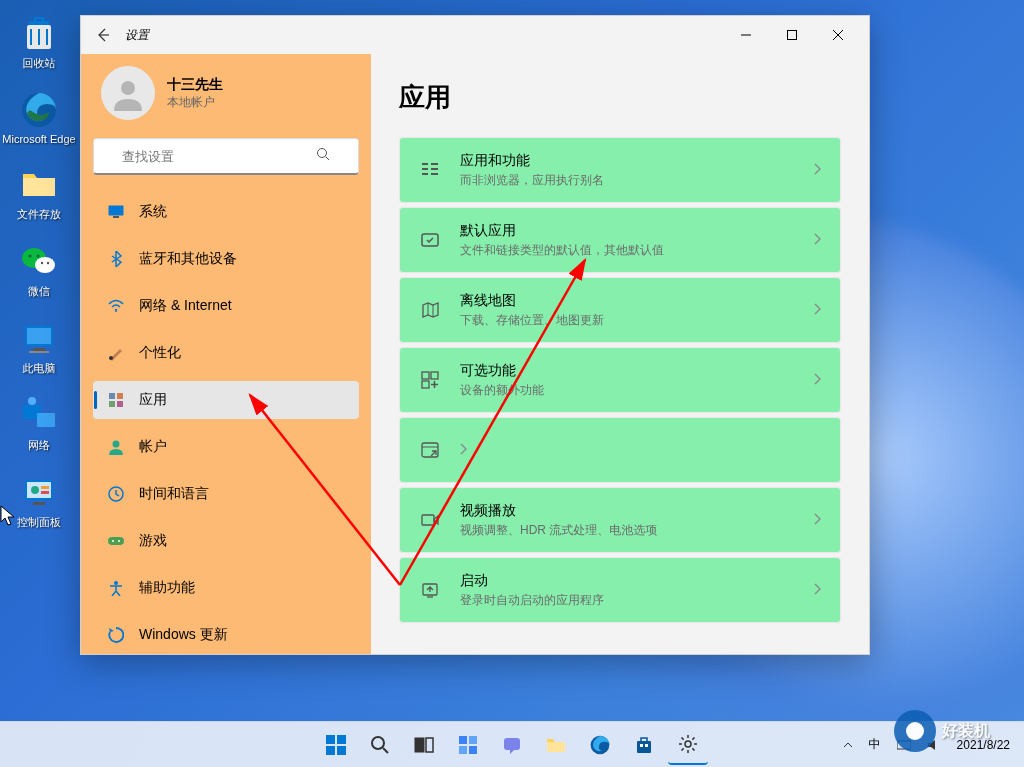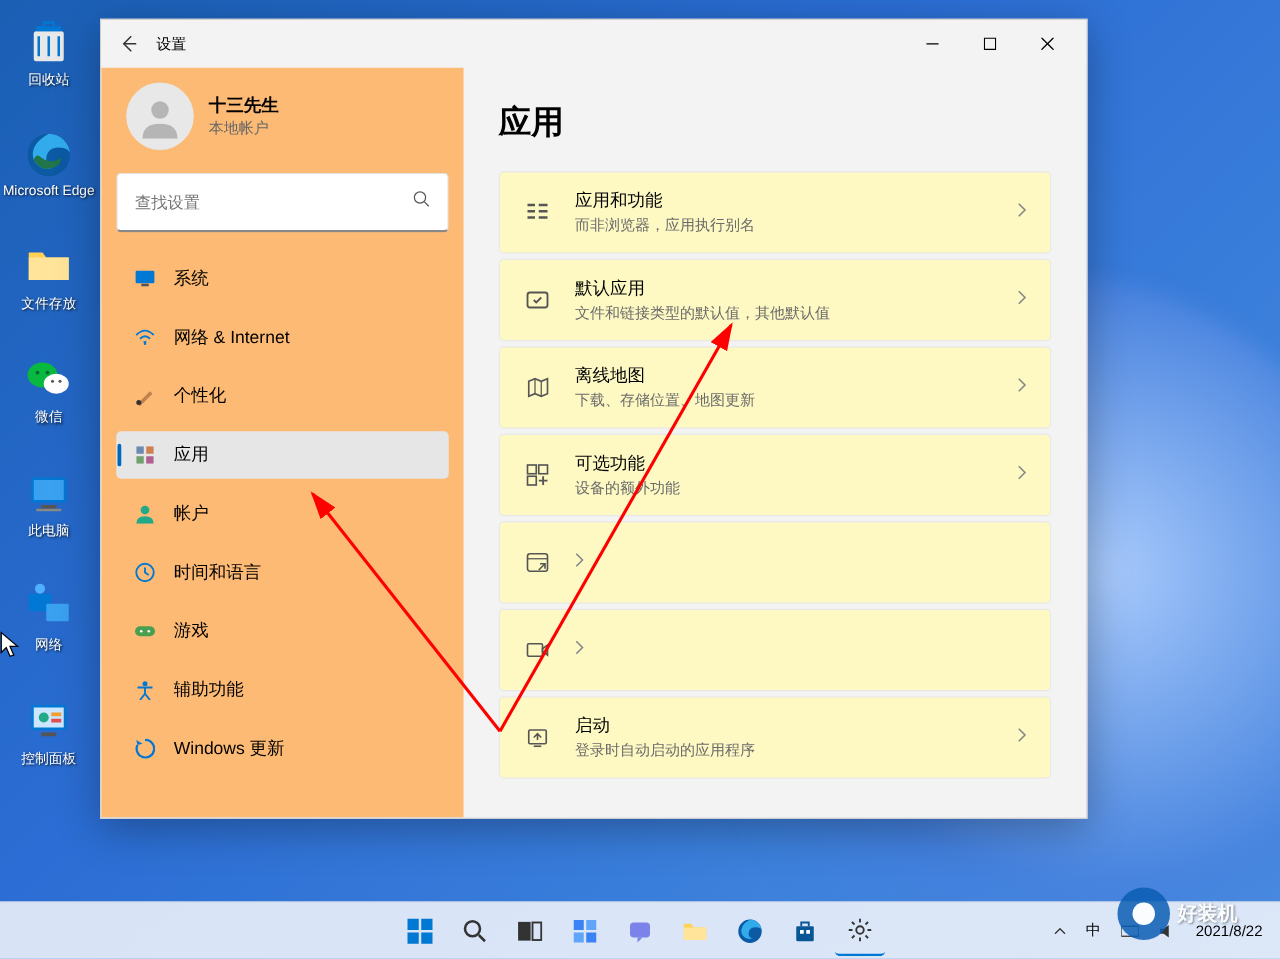--- a/index.html
+++ b/index.html
@@ -2,53 +2,53 @@
 <html><head>
 <meta charset="utf-8">
 <style>
 * { margin: 0; padding: 0; box-sizing: border-box; font-family: "Segoe UI", "Microsoft YaHei", sans-serif; }
 body { width: 1024px; height: 767px; background: linear-gradient(135deg, #1a5fb4 0%, #2b6dd4 40%, #4a90e2 100%); position: relative; overflow: hidden; }
 
 
 .wallpaper-bloom { position: absolute; right: -100px; bottom: -50px; width: 600px; height: 600px; background: radial-gradient(circle at 60% 40%, rgba(180,210,255,0.9), rgba(70,120,220,0.4) 50%, transparent 70%); border-radius: 50%; filter: blur(8px); }
 
 
-.desktop-icons { position: absolute; left: 0; top: 8px; display: flex; flex-direction: column; gap: 24px; width: 78px; align-items: center; }
+.desktop-icons { position: absolute; left: 0; top: 8px; display: flex; flex-direction: column; gap: 10px; width: 78px; align-items: center; }
 .desktop-icon { display: flex; flex-direction: column; align-items: center; width: 70px; cursor: pointer; padding: 4px 0; }
 .desktop-icon .ico { width: 42px; height: 42px; display: flex; align-items: center; justify-content: center; }
 .desktop-icon .lbl { font-size: 11px; color: #fff; text-shadow: 1px 1px 2px rgba(0,0,0,0.8); text-align: center; margin-top: 2px; white-space: nowrap; }
 
 
 .settings-window { position: absolute; left: 80px; top: 15px; width: 790px; height: 640px; background: #f3f3f3; border: 1px solid #d0d0d0; display: flex; flex-direction: column; box-shadow: 0 8px 32px rgba(0,0,0,0.3); }
 .titlebar { height: 38px; display: flex; align-items: center; padding: 0 8px; background: #f3f3f3; }
 .titlebar .back { width: 28px; height: 28px; display: flex; align-items: center; justify-content: center; cursor: pointer; border-radius: 4px; }
-.titlebar .title { font-size: 12px; margin-left: 8px; }
+.titlebar .title { font-size: 12px; margin-left: 8px; font-style: italic; }
 .titlebar .spacer { flex: 1; }
 .titlebar .winbtn { width: 46px; height: 30px; display: flex; align-items: center; justify-content: center; cursor: pointer; }
 
 .window-body { display: flex; flex: 1; overflow: hidden; }
 
 
 .sidebar { width: 290px; background: #fdba74; padding: 0 12px; display: flex; flex-direction: column; overflow-y: auto; }
 .user-block { display: flex; align-items: center; gap: 12px; padding: 12px 8px 18px 8px; }
 .avatar { width: 54px; height: 54px; border-radius: 50%; background: #e8e8e8; display: flex; align-items: center; justify-content: center; }
 .user-text .name { font-size: 14px; font-weight: 600; }
 .user-text .sub { font-size: 12px; color: #666; }
-.searchbox { height: 48px; background: #fff; border: 1px solid #ddd; border-bottom: 2px solid #888; border-radius: 4px; display: flex; align-items: center; padding: 0 14px; margin-bottom: 18px; justify-content: center; }
+.searchbox { height: 48px; background: #fff; border: 1px solid #ddd; border-bottom: 2px solid #888; border-radius: 4px; display: flex; align-items: center; padding: 0 28px; margin-bottom: 18px; justify-content: center; }
 .searchbox input { flex: 1; border: none; outline: none; font-size: 13px; background: transparent; }
 .nav { display: flex; flex-direction: column; gap: 9px; }
 .nav-item { height: 38px; display: flex; align-items: center; gap: 14px; padding: 0 14px; border-radius: 4px; cursor: pointer; font-size: 14px; position: relative; }
 .nav-item.selected { background: #e6e6e6; }
 .nav-item.selected::before { content: ""; position: absolute; left: 1px; top: 10px; width: 3px; height: 18px; background: #0067c0; border-radius: 2px; }
 .nav-item .nico { width: 18px; height: 18px; display: flex; align-items: center; justify-content: center; }
 
 
 .content { flex: 1; padding: 26px 28px; overflow-y: auto; background: #f3f3f3; }
 .content h1 { font-size: 26px; font-weight: 600; margin-bottom: 22px; }
-.card { background: #fef9c3; border: 1px solid #e8e8e8; border-radius: 4px; height: 66px; display: flex; align-items: center; padding: 0 18px; margin-bottom: 4px; cursor: pointer; }
+.card { background: #86efac; border: 1px solid #e8e8e8; border-radius: 4px; height: 66px; display: flex; align-items: center; padding: 0 18px; margin-bottom: 4px; cursor: pointer; }
 .card .cico { width: 24px; height: 24px; margin-right: 18px; display: flex; align-items: center; justify-content: center; color: #444; }
 .card .ctxt { flex: 1; }
 .card .ctitle { font-size: 14px; }
 .card .csub { font-size: 12px; color: #6b6b6b; margin-top: 2px; }
 .card .chev { color: #888; }
 
 
 .arrow-svg { position: absolute; left: 80px; top: 15px; width: 790px; height: 640px; pointer-events: none; }
 
 
@@ -205,20 +205,28 @@
             <span class="nico">
               <svg width="16" height="14">
                 <rect x="0.5" y="0.5" width="15" height="10" rx="1" fill="#0078d4"></rect>
                 <rect x="5" y="11" width="6" height="2" fill="#555"></rect>
               </svg>
             </span>
             <span>系统</span>
           </div>
           <div class="nav-item">
             <span class="nico">
+              <svg width="14" height="16">
+                <path d="M7 0 L7 16 L12 11 L3 5 M7 0 L12 5 L3 11" stroke="#0078d4" stroke-width="1.5" fill="none"></path>
+              </svg>
+            </span>
+            <span>蓝牙和其他设备</span>
+          </div>
+          <div class="nav-item">
+            <span class="nico">
               <svg width="16" height="14">
                 <path d="M1 5 Q8 -2 15 5 M4 8 Q8 4 12 8 M7 11 Q8 10 9 11" stroke="#0078d4" stroke-width="1.5" fill="none"></path>
                 <circle cx="8" cy="12" r="1" fill="#0078d4"></circle>
               </svg>
             </span>
             <span>网络 &amp; Internet</span>
           </div>
           <div class="nav-item">
             <span class="nico">
               <svg width="16" height="16">
@@ -369,20 +377,24 @@
             <div class="chev"><svg width="8" height="12">
                 <path d="M1 1 L6 6 L1 11" stroke="#888" fill="none" stroke-width="1.3"></path>
               </svg></div>
           </div>
           <div class="card">
             <div class="cico">
               <svg width="20" height="20">
                 <rect x="2" y="5" width="12" height="10" rx="1" stroke="#555" fill="none" stroke-width="1.3"></rect>
                 <path d="M14 9 L18 6 L18 14 L14 11 Z" stroke="#555" fill="none" stroke-width="1.3"></path>
               </svg>
+            </div>
+            <div class="ctxt">
+              <div class="ctitle">视频播放</div>
+              <div class="csub">视频调整、HDR 流式处理、电池选项</div>
             </div>
             <div class="chev"><svg width="8" height="12">
                 <path d="M1 1 L6 6 L1 11" stroke="#888" fill="none" stroke-width="1.3"></path>
               </svg></div>
           </div>
           <div class="card">
             <div class="cico">
               <svg width="20" height="20">
                 <rect x="3" y="4" width="14" height="11" rx="1" stroke="#555" fill="none" stroke-width="1.3"></rect>
                 <path d="M10 7 L10 12 M7 10 L10 7 L13 10" stroke="#555" fill="none" stroke-width="1.3"></path>

